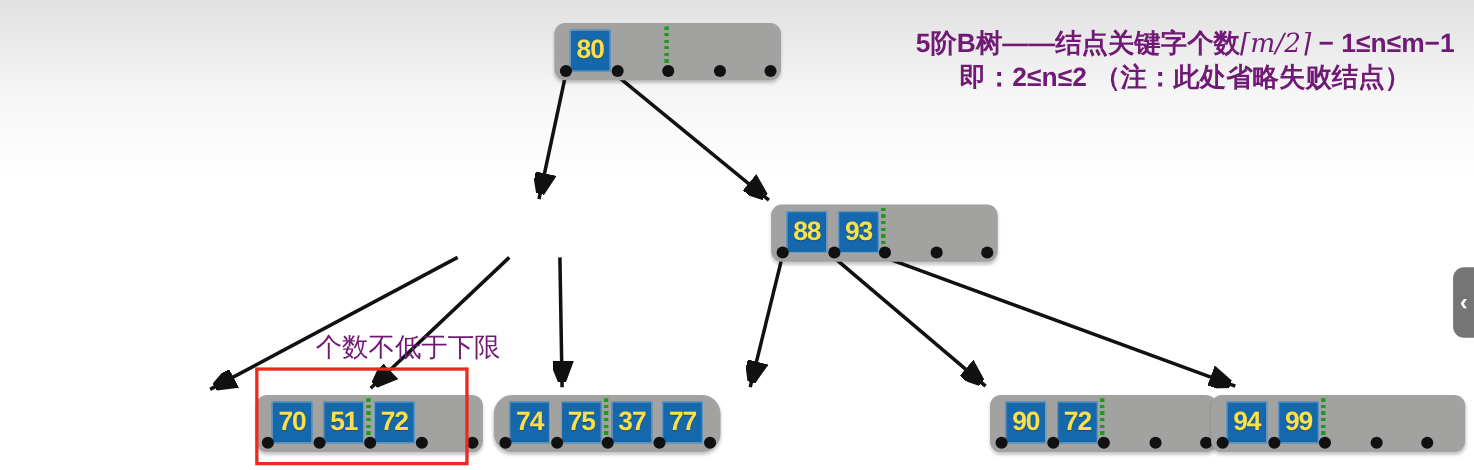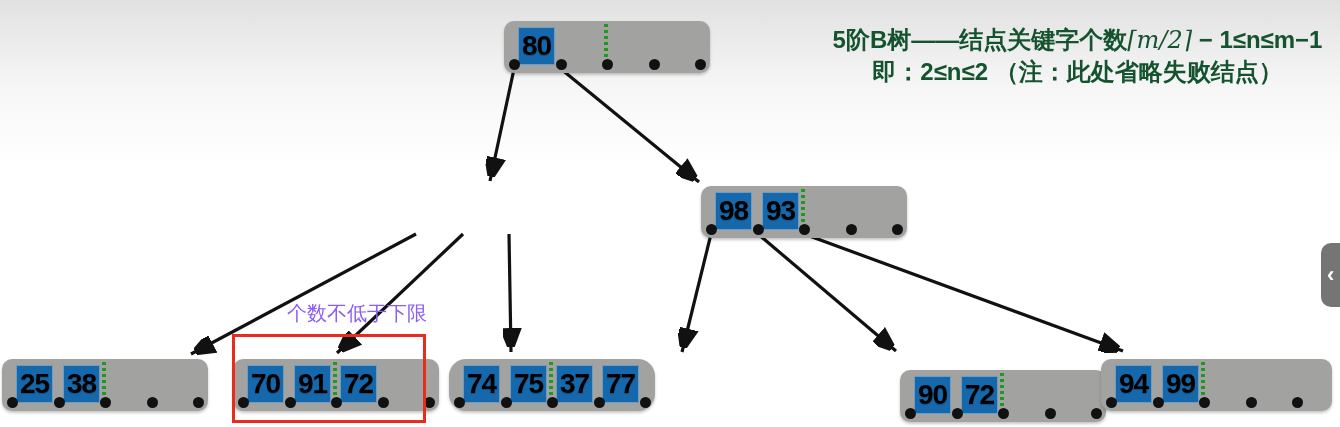--- a/index.html
+++ b/index.html
@@ -13,51 +13,51 @@
 
   
   .bnode{
     position:absolute;width:206px;height:52px;
     background:#a2a2a0;border-radius:10px;
     box-shadow:0 2px 3px rgba(0,0,0,.22);
   }
   .key{
     position:absolute;top:6px;width:37px;height:38px;
     background:#1668ac;border:1px solid #6b9cc4;box-sizing:border-box;
-    color:#000000;font-weight:700;font-size:28px;letter-spacing:-1px;
+    color:#fde047;font-weight:700;font-size:24px;letter-spacing:-1px;
     display:flex;align-items:center;justify-content:center;
     text-shadow:0 1px 1px rgba(0,0,0,.25);
   }
   .k0{left:14px}.k1{left:61px}.k2{left:107px}.k3{left:153px}
   .gline{
     position:absolute;left:100px;top:3px;bottom:5px;width:4px;
     background-image:repeating-linear-gradient(to bottom,#1f9a1f 0 3px,transparent 3px 6px);
   }
   .dot{
     position:absolute;bottom:3px;width:11px;height:11px;border-radius:50%;
     background:#111;
   }
   .d0{left:5px}.d1{left:52px}.d2{left:98px}.d3{left:145px}.d4{left:191px}
 
   
   .header{
     position:absolute;left:815px;top:24px;width:525px;
-    color:#14532d;font-size:24px;font-weight:600;line-height:31px;
+    color:#701a75;font-size:24px;font-weight:600;line-height:31px;
     text-align:center;
   }
   .header .math{font-family:"DejaVu Serif","Liberation Serif",serif;font-style:italic;font-weight:500;}
 
   
   .hl-box{
     position:absolute;left:232px;top:334px;width:194px;height:89px;
     border:3px solid #ea2a1d;box-sizing:border-box;
   }
   .hl-label{
     position:absolute;left:287px;top:300px;
-    color:#8b5cf6;font-size:20px;font-weight:500;white-space:nowrap;
+    color:#701a75;font-size:24px;font-weight:500;white-space:nowrap;
   }
 
   
   .side-tab{
     position:absolute;left:1321px;top:243px;width:34px;height:64px;
     background:#757575;border-radius:10px;
     color:#fff;font-size:22px;font-weight:700;
     display:flex;align-items:center;justify-content:flex-start;
     padding-left:6px;box-sizing:border-box;cursor:pointer;
   }
@@ -95,44 +95,34 @@
     <div class="gline"></div>
     <div class="dot d0"></div>
     <div class="dot d1"></div>
     <div class="dot d2"></div>
     <div class="dot d3"></div>
     <div class="dot d4"></div>
   </div>
 
 
   <div class="bnode" style="left:701px;top:186px;">
-    <div class="key k0">98</div>
+    <div class="key k0">88</div>
     <div class="key k1">93</div>
     <div class="gline"></div>
     <div class="dot d0"></div>
     <div class="dot d1"></div>
     <div class="dot d2"></div>
     <div class="dot d3"></div>
     <div class="dot d4"></div>
   </div>
 
-  <div class="bnode" style="left:2px;top:359px;">
-    <div class="key k0">25</div>
-    <div class="key k1">38</div>
-    <div class="gline"></div>
-    <div class="dot d0"></div>
-    <div class="dot d1"></div>
-    <div class="dot d2"></div>
-    <div class="dot d3"></div>
-    <div class="dot d4"></div>
-  </div>
 
   <div class="bnode" style="left:233px;top:359px;">
     <div class="key k0">70</div>
-    <div class="key k1">91</div>
+    <div class="key k1">51</div>
     <div class="key k2">72</div>
     <div class="gline"></div>
     <div class="dot d0"></div>
     <div class="dot d1"></div>
     <div class="dot d2"></div>
     <div class="dot d3"></div>
     <div class="dot d4"></div>
   </div>
 
   <div class="bnode" style="left:449px;top:359px;border-radius:17px;">
@@ -142,21 +132,21 @@
     <div class="key k3">77</div>
     <div class="gline"></div>
     <div class="dot d0"></div>
     <div class="dot d1"></div>
     <div class="dot d2"></div>
     <div class="dot d3"></div>
     <div class="dot d4"></div>
   </div>
 
 
-  <div class="bnode" style="left:900px;top:370px;">
+  <div class="bnode" style="left:900px;top:359px;">
     <div class="key k0">90</div>
     <div class="key k1">72</div>
     <div class="gline"></div>
     <div class="dot d0"></div>
     <div class="dot d1"></div>
     <div class="dot d2"></div>
     <div class="dot d3"></div>
     <div class="dot d4"></div>
   </div>
 

